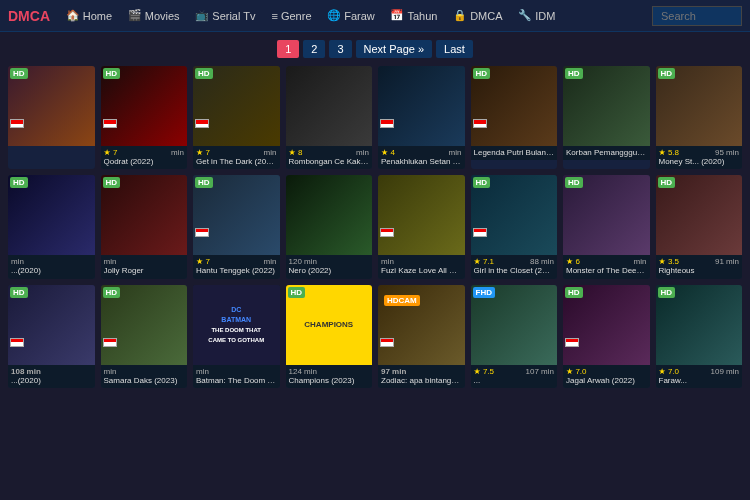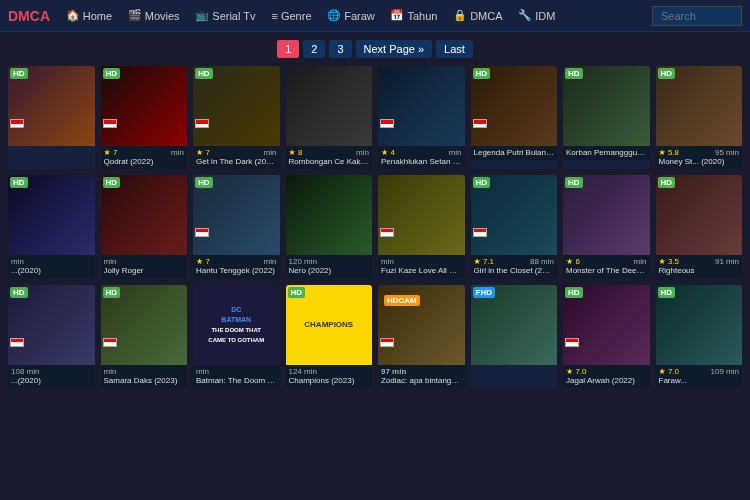--- a/index.html
+++ b/index.html
@@ -426,21 +426,21 @@
       </div>
     </div>
     <div class="section">
       <div class="movie-grid">
         <div class="movie-card">
           <div class="poster-bg p17">
             <span class="badge-hd">HD</span>
             <div class="flag-wrap"><span class="flag-id"></span></div>
           </div>
           <div class="movie-info">
-            <div style="display: flex; justify-content: space-between;">
+            <div style="display: flex; justify-content: space-between; font-weight: bold;">
               <span class="movie-duration">108 min</span>
             </div>
             <div class="movie-title">...(2020)</div>
           </div>
         </div>
         <div class="movie-card">
           <div class="poster-bg p18">
             <span class="badge-hd">HD</span>
             <div class="flag-wrap"><span class="flag-id"></span></div>
           </div>
@@ -483,20 +483,27 @@
             <div style="display: flex; justify-content: space-between; font-weight: bold;">
               <span class="movie-duration">97 min</span>
             </div>
             <div class="movie-title">Zodiac: apa bintangmu? (2022)</div>
           </div>
         </div>
         <div class="movie-card">
           <div class="poster-bg p21">
             <span class="badge-fhd">FHD</span>
           </div>
+          <div class="movie-info">
+            <div style="display: flex; justify-content: space-between;">
+              <span class="movie-rating">★ 7.5</span>
+              <span class="movie-duration">107 min</span>
+            </div>
+            <div class="movie-title">...</div>
+          </div>
         </div>
         <div class="movie-card">
           <div class="poster-bg p22">
             <span class="badge-hd">HD</span>
             <div class="flag-wrap"><span class="flag-id"></span></div>
           </div>
           <div class="movie-info">
             <div style="display: flex; justify-content: space-between;">
               <span class="movie-rating">★ 7.0</span>
             </div>

